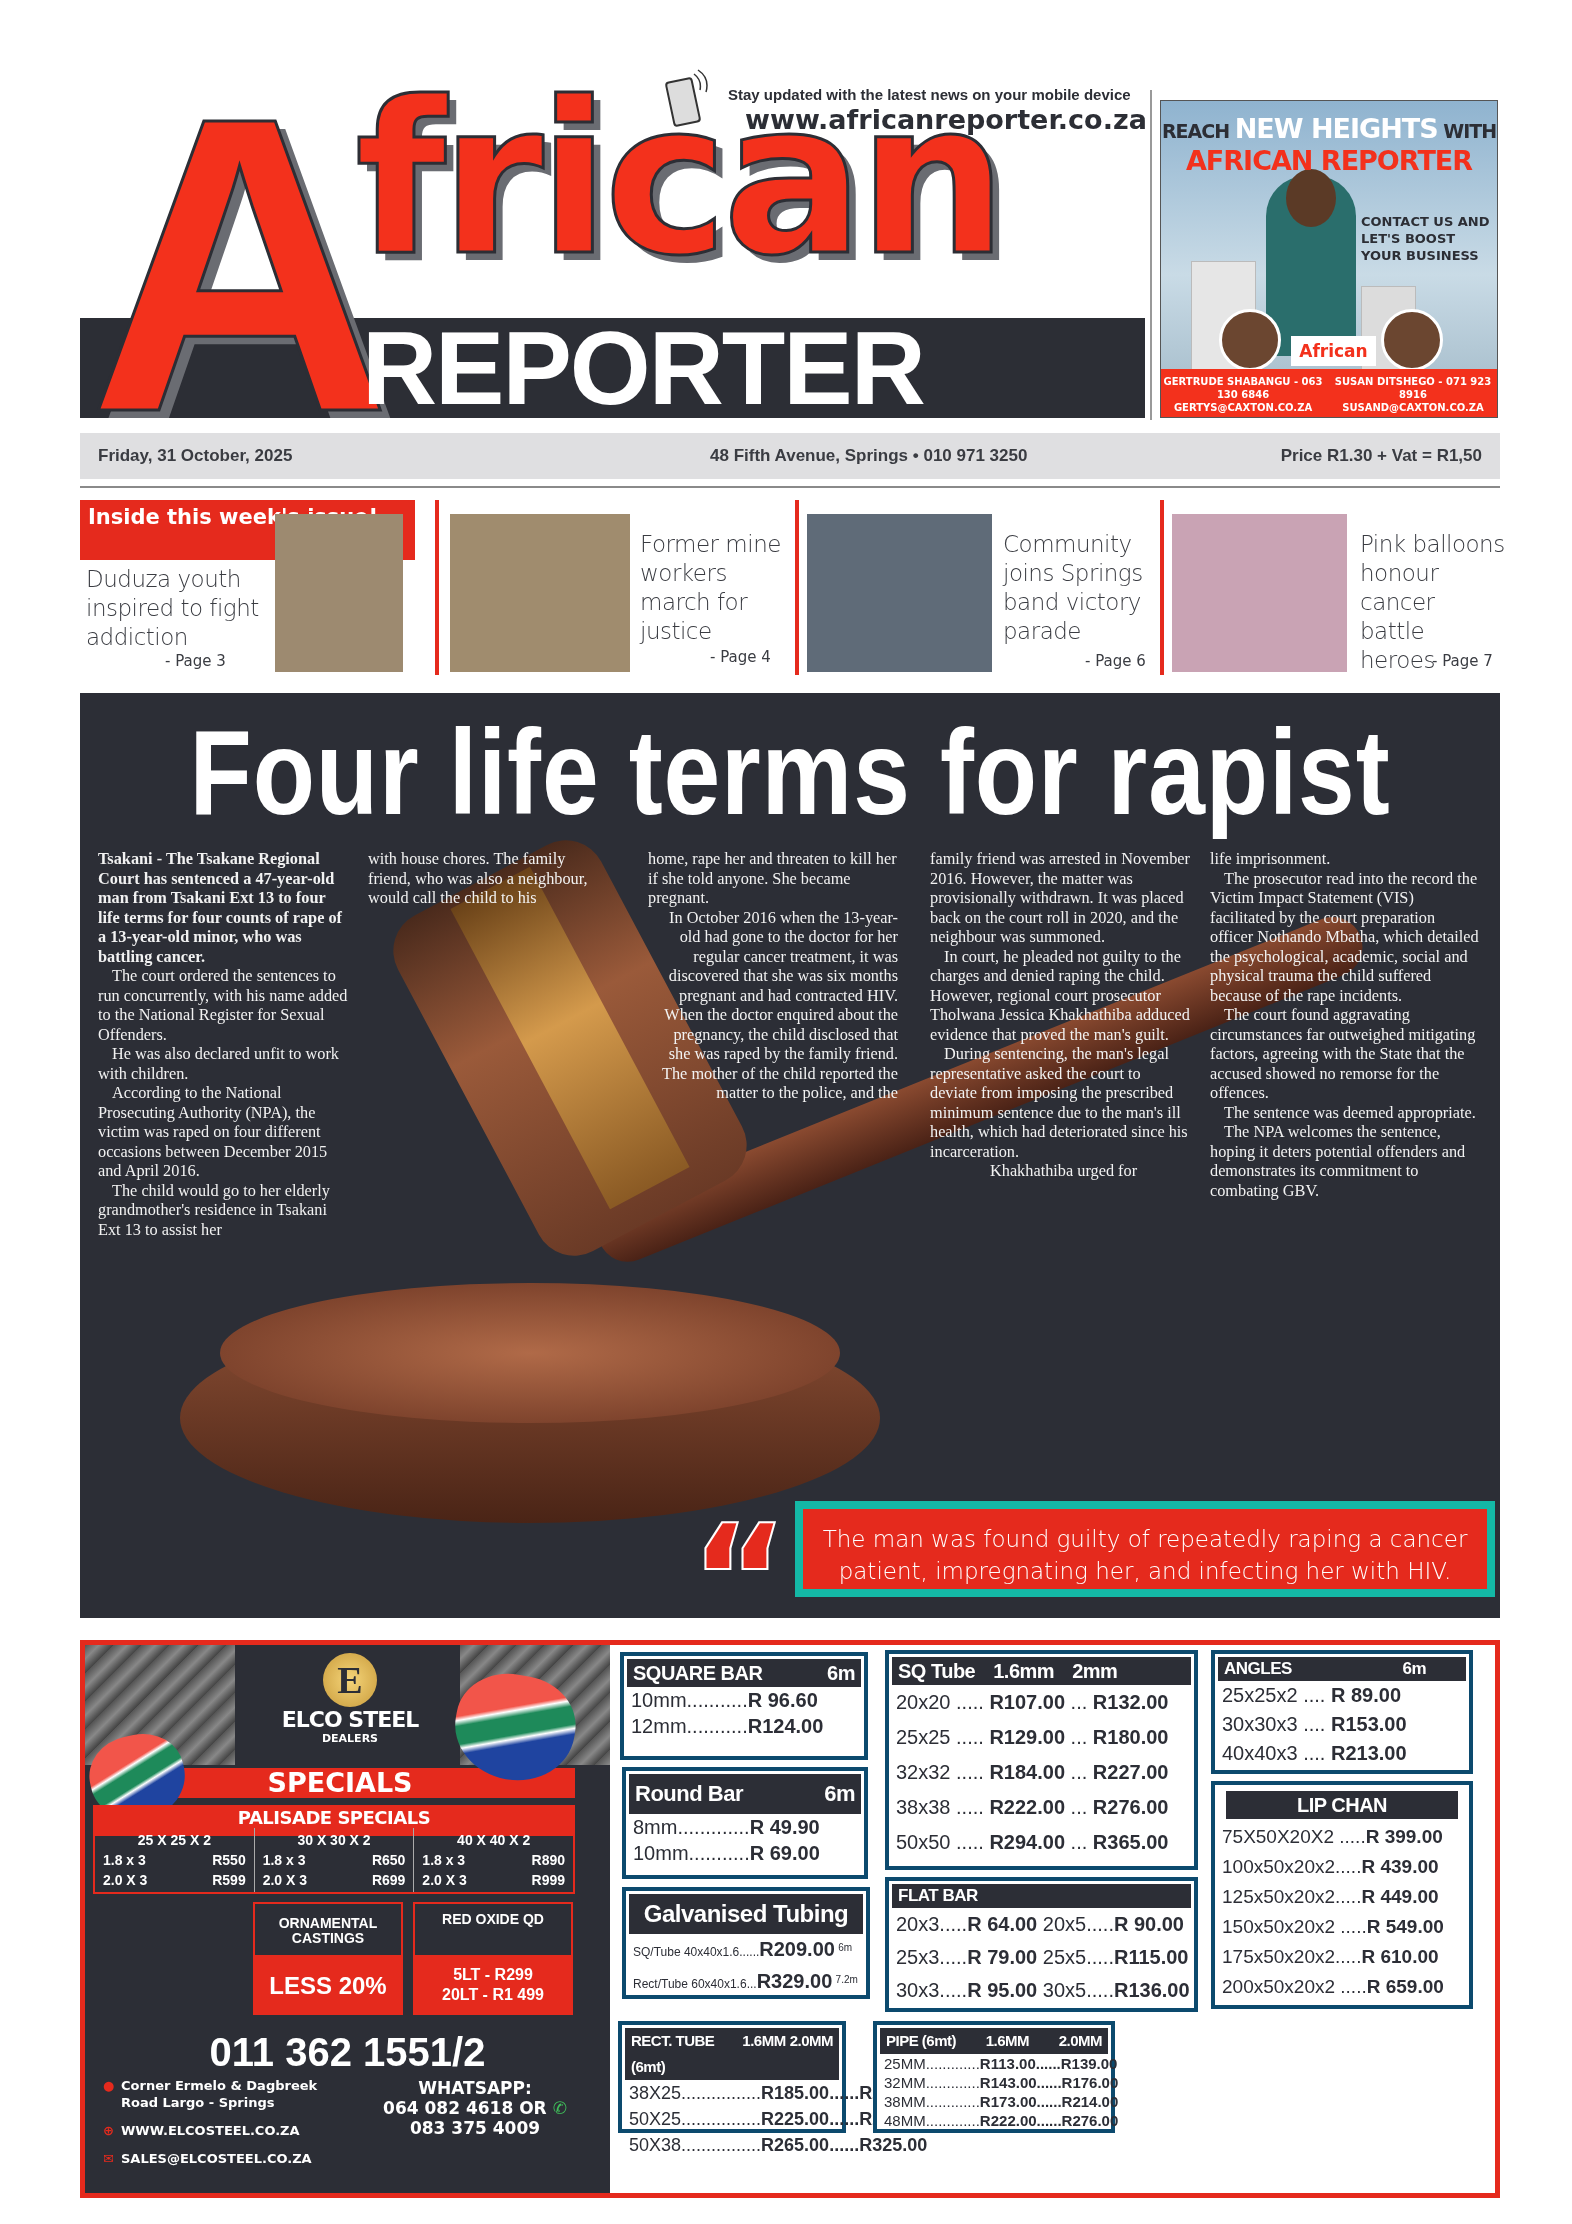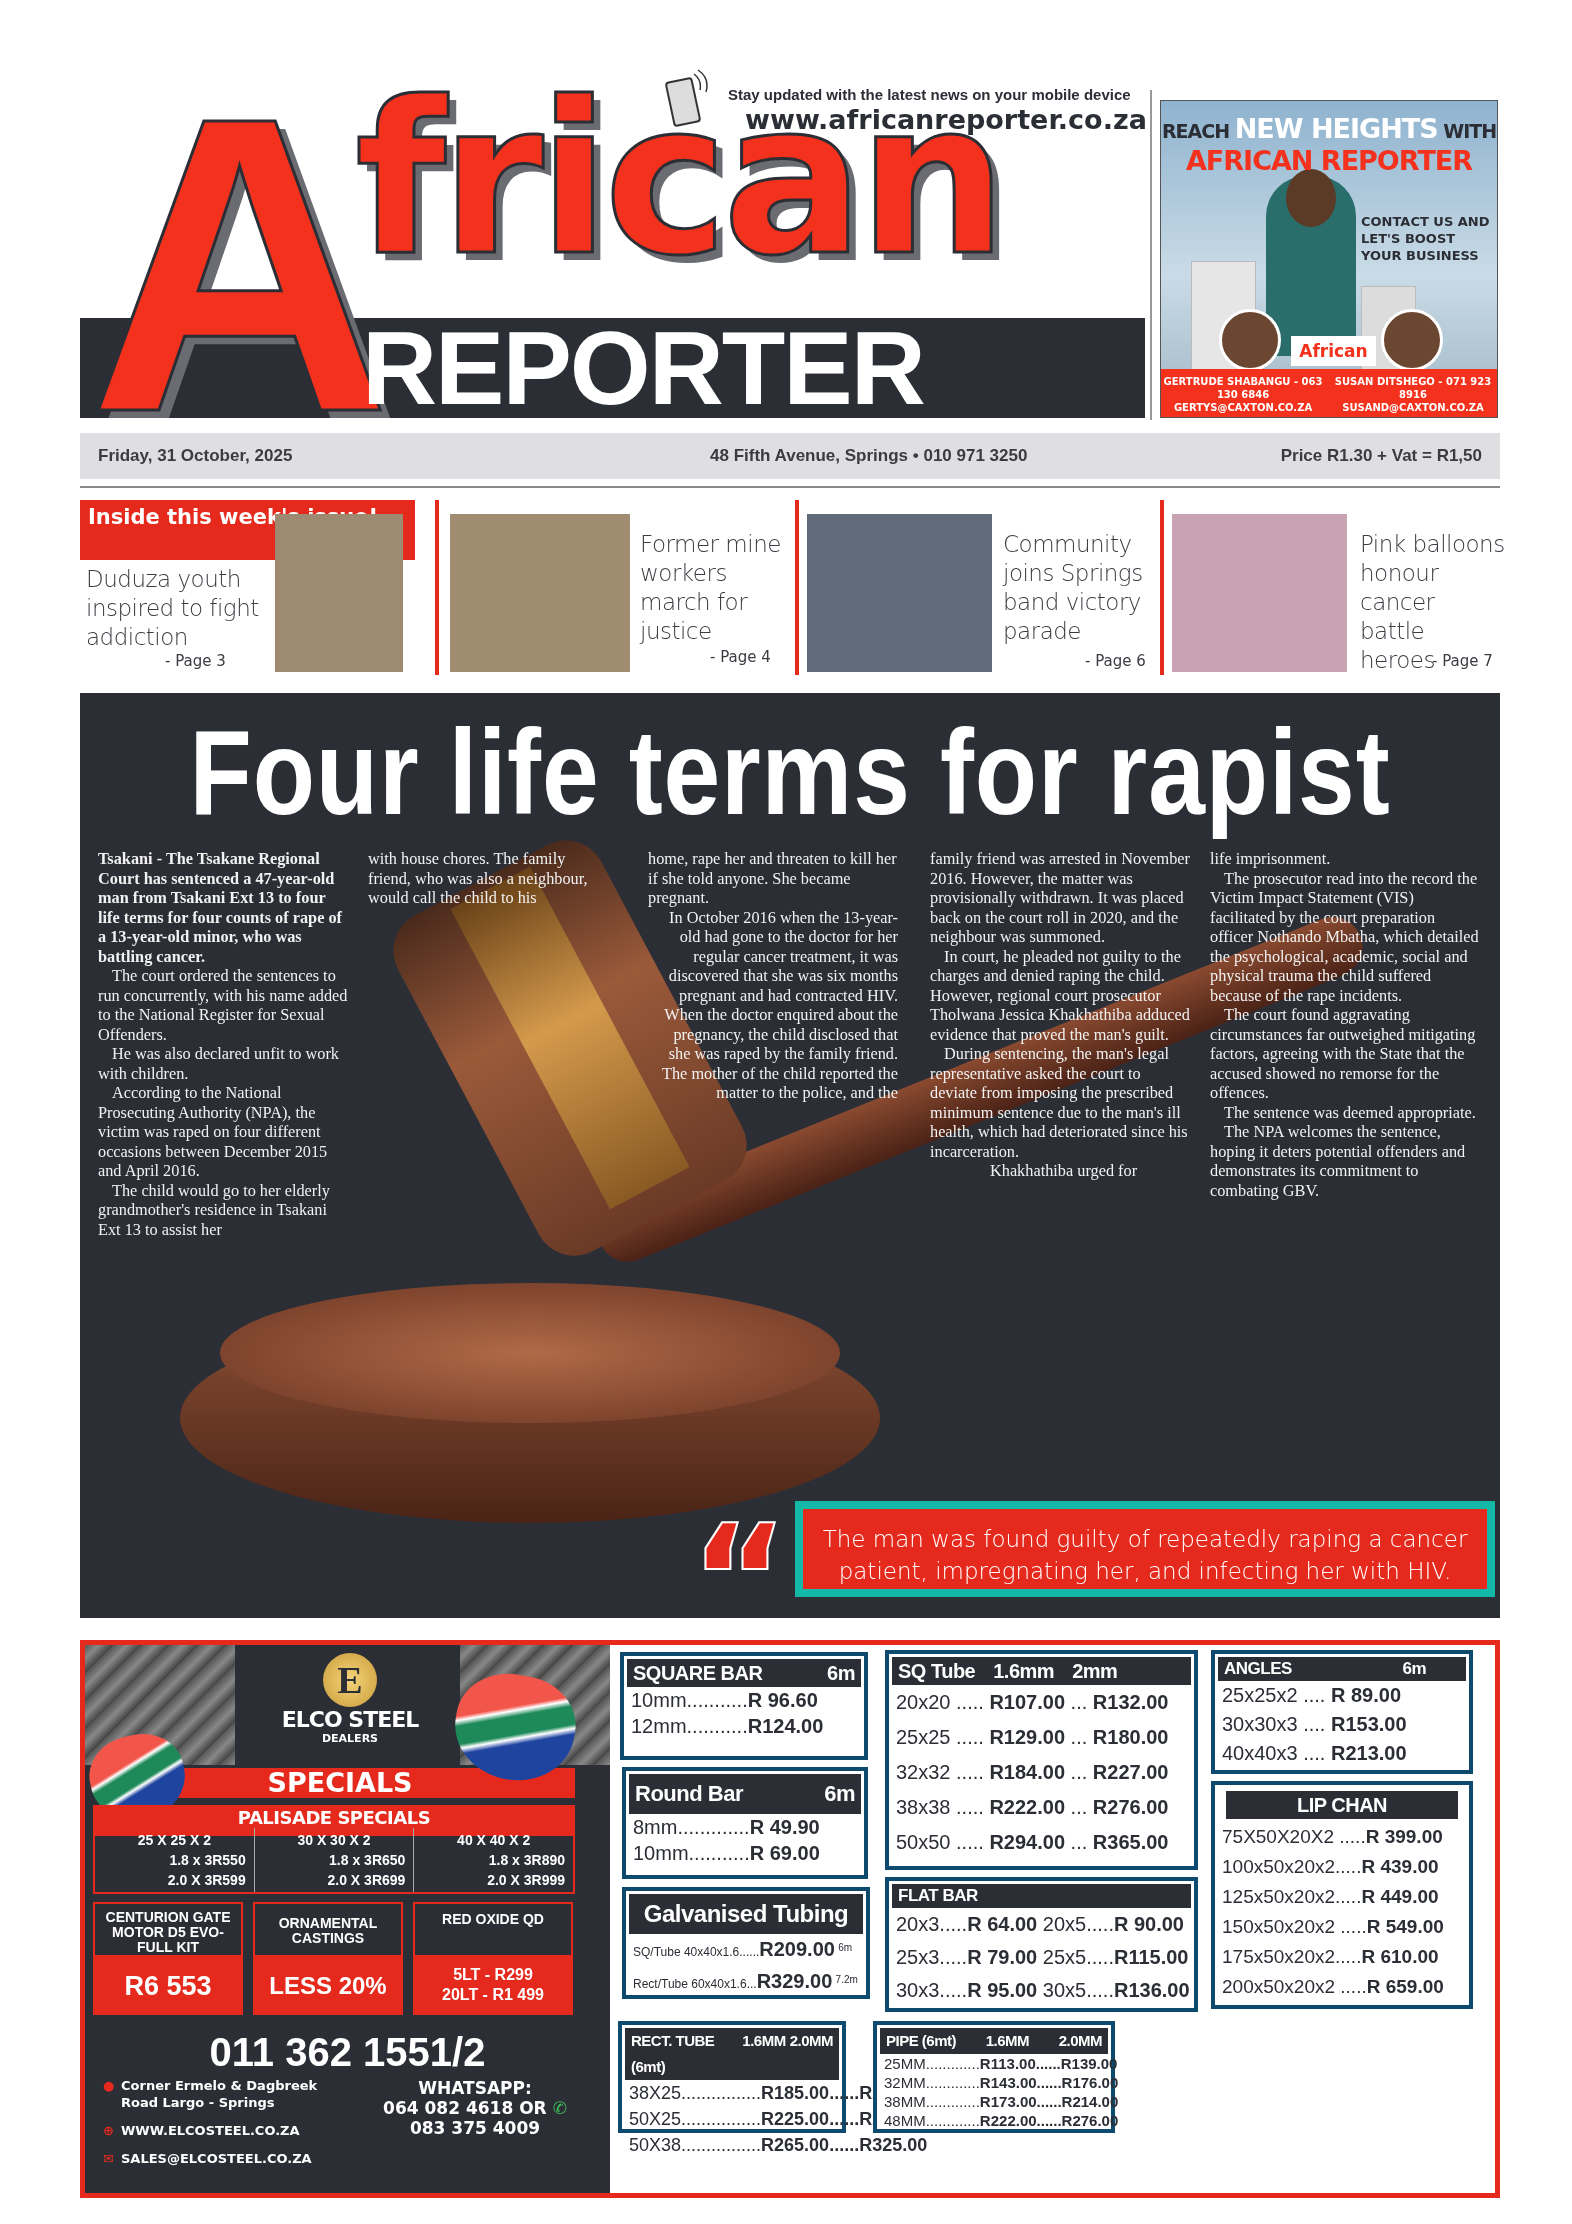--- a/index.html
+++ b/index.html
@@ -60,21 +60,21 @@
 .elco-logo .coin{width:54px;height:54px;border-radius:50%;background:radial-gradient(#f5d57a,#c89a3a);margin:0 auto;font-family:"Liberation Serif",serif;font-weight:bold;font-size:38px;line-height:54px;color:#2c2e36}
 .elco-logo .nm{font-family:"DejaVu Sans",sans-serif;font-weight:bold;font-size:22px;letter-spacing:-1px}
 .elco-logo .dl{font-family:"DejaVu Sans",sans-serif;font-weight:bold;font-size:11px}
 .heart{position:absolute;width:95px;height:85px;border-radius:45% 45% 50% 50%;background:linear-gradient(160deg,#f2554a 35%,#fff 38%,#1e8a5a 42%,#1e8a5a 55%,#fff 58%,#1f44a0 62%)}
 .spec-bar{position:absolute;left:20px;top:123px;width:470px;height:30px;background:#e52a1d;color:#fff;text-align:center;font-family:"DejaVu Sans",sans-serif;font-weight:bold;font-size:27px;line-height:30px}
 .pal-bar{position:absolute;left:8px;top:160px;width:482px;height:31px;background:#e52a1d;color:#fff;text-align:center;font-family:"DejaVu Sans",sans-serif;font-weight:bold;font-size:18px;line-height:25px;letter-spacing:-0.5px}
 .pal-grid{position:absolute;left:8px;top:183px;width:482px;height:66px;border:2px solid #e52a1d;border-top:none;display:flex}
 .pal-col{flex:1;color:#fff;font-weight:900;font-size:14px;line-height:20px;padding:2px 8px;border-right:1px solid #aaa}
 .pal-col:last-child{border-right:none}
 .pal-col .h{text-align:center}
-.pal-col .r{display:flex;justify-content:flex-end}
+.pal-col .r{display:flex;justify-content:space-between}
 .box3{position:absolute;top:257px;width:150px;height:120px}
 .box3 .lab{height:55px;border:2px solid #e52a1d;color:#fff;font-weight:900;font-size:14px;line-height:15px;text-align:center;padding-top:6px}
 .box3 .val{height:58px;background:#e52a1d;color:#fff;font-weight:900;text-align:center}
 .phone-big{position:absolute;left:0;right:0;top:385px;text-align:center;color:#fff;font-weight:900;font-size:40px;line-height:45px}
 .contact{position:absolute;left:18px;color:#fff;font-family:"DejaVu Sans",sans-serif;font-weight:bold;font-size:13px;line-height:17px}
 .contact .ic{color:#e52a1d;display:inline-block;width:18px}
 .wa{position:absolute;left:275px;top:433px;width:230px;color:#fff;font-family:"DejaVu Sans",sans-serif;font-weight:bold;font-size:17px;line-height:20px;text-align:center}
 .wa .g{color:#3fbf5a}
 
 .pbox{position:absolute;border:4px solid #0c4a6e;background:#fff;padding:3px}
@@ -237,24 +237,20 @@
         <div class="r">
           <span>1.8 x 3</span>
           <span>R890</span>
         </div>
         <div class="r">
           <span>2.0 X 3</span>
           <span>R999</span>
         </div>
       </div>
   </div>
-  <div class="box3" style="left:8px">
-    <div class="lab">CENTURION GATE MOTOR D5 EVO-FULL KIT</div>
-    <div class="val" style="font-size:27px;line-height:58px">R6 553</div>
-  </div>
   <div class="box3" style="left:168px">
     <div class="lab" style="padding-top:12px">ORNAMENTAL CASTINGS</div>
     <div class="val" style="font-size:24px;line-height:58px">LESS 20%</div>
   </div>
   <div class="box3" style="left:328px;width:160px">
     <div class="lab" style="padding-top:8px">RED OXIDE QD</div>
     <div class="val" style="font-size:16px;line-height:20px;padding-top:8px">
         <div>5LT - R299</div>
         <div>20LT - R1 499</div>
       </div>

